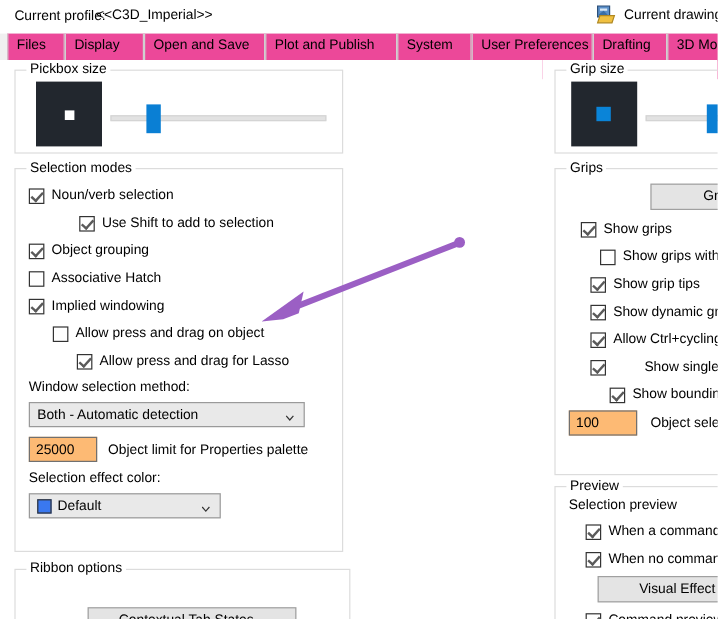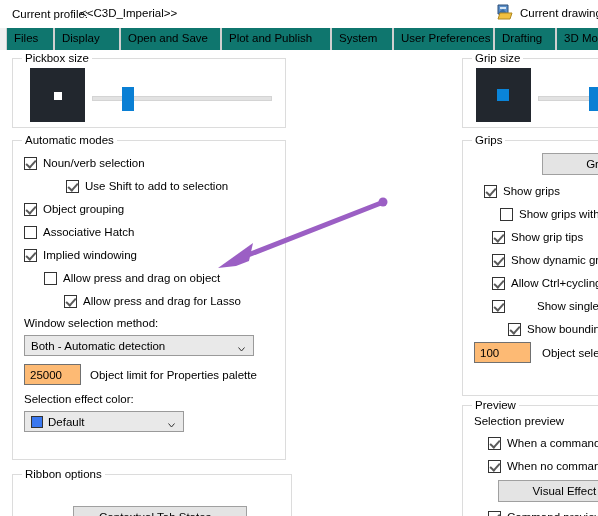--- a/index.html
+++ b/index.html
@@ -49,21 +49,21 @@
     width: 598px; height: 22px;
     background: #f0f0f0;
     border-bottom: 1px solid #b4b4b4;
   }
   .tab {
     position: absolute;
     top: 0;
     height: 38px;
     line-height: 21px;
     padding: 0 7px;
-    background: #0f766e;
+    background: #ec4899;
     border-left: 1px solid #d0d0d0;
     border-right: 1px solid #d0d0d0;
     box-sizing: border-box;
     white-space: nowrap;
     font-size: 11.5px;
   }
 
   
   .pane {
     position: absolute;
@@ -240,21 +240,21 @@
   <div class="group" style="left:12px; top:8px; width:274px; height:70px;">
     <div class="group-title">Pickbox size</div>
   </div>
   <div class="preview-box" style="left:30px; top:18px; width:55px; height:54px;">
     <div class="preview-sq" style="left:24px; top:24px; width:8px; height:8px;"></div>
   </div>
   <div class="slider-track" style="left:92px; top:46px; width:180px;"></div>
   <div class="slider-thumb" style="left:122px; top:37px;"></div>
 
   <div class="group" style="left:12px; top:90px; width:274px; height:320px;">
-    <div class="group-title">Automatic modes</div>
+    <div class="group-title">Selection modes</div>
   </div>
 
   <div class="cbrow" style="left:24px; top:105px;">
     <span class="cbox checked"></span>
     <span class="cblabel">Noun/verb selection</span>
   </div>
   <div class="cbrow" style="left:24px; top:128px;margin-left:42px;">
     <span class="cbox checked"></span>
     <span class="cblabel">Use Shift to add to selection</span>
   </div>

